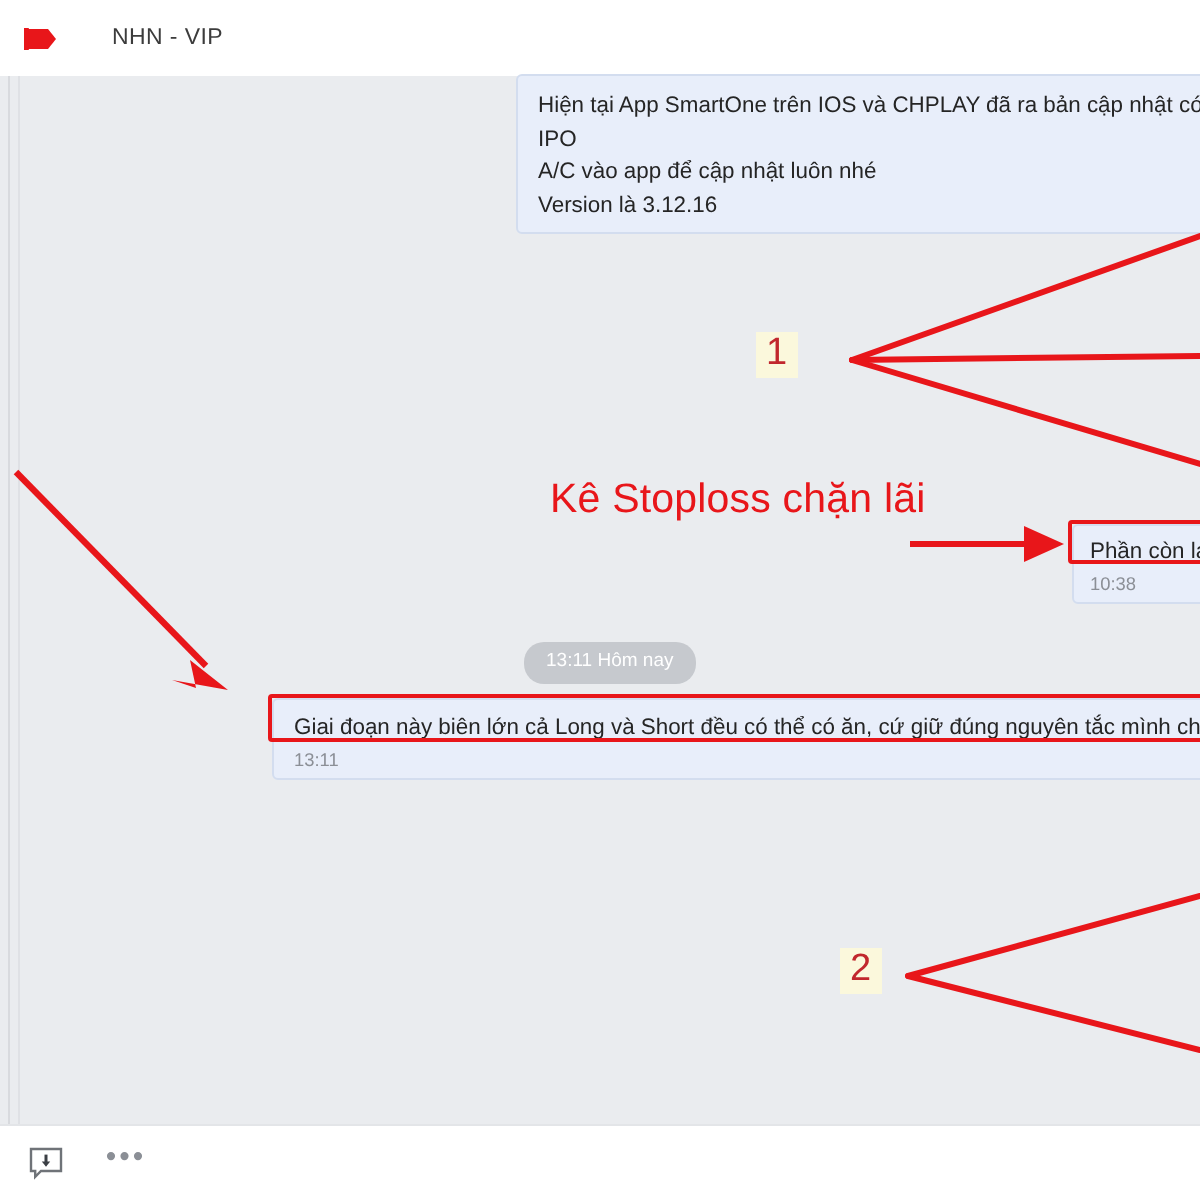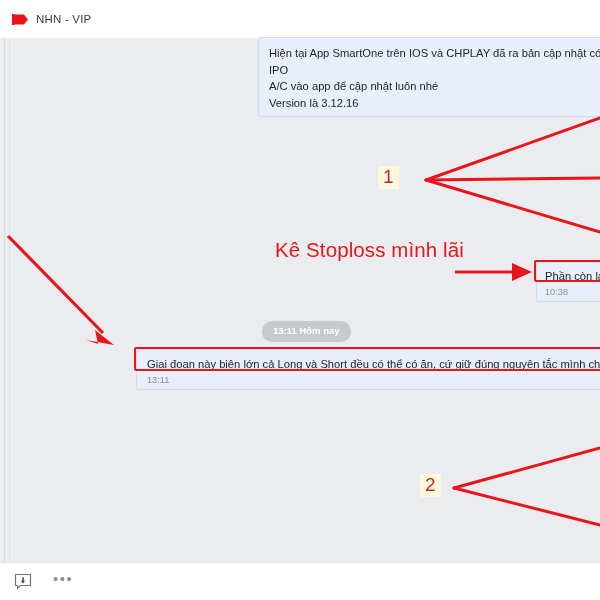--- a/index.html
+++ b/index.html
@@ -42,20 +42,21 @@
     position: relative;
     display: inline-block;
     flex: 0 0 auto;
   }
   .flag-icon svg { display: block; }
   .header-title {
     font-size: 11.5px;
     color: #3c3c3c;
     letter-spacing: 0.2px;
     white-space: nowrap;
+    margin-left: 20px;
   }
 
   
   .chat-body {
     position: absolute;
     left: 0; top: 38px;
     width: 600px;
     height: 524px;
     background: #eaecef;
     overflow: hidden;
@@ -141,21 +142,21 @@
   .divider {
     position: absolute;
     background: #c6c9ce;
     color: #ffffff;
     font-size: 9.5px;
     line-height: 1;
     padding: 5px 11px 6px 11px;
     border-radius: 10px;
     white-space: nowrap;
   }
-  #divider-1 { left: 262px; top: 321px; font-weight: bold; }
+  #divider-1 { left: 262px; top: 321px; }
   #divider-2 { left: 262px; top: 408px; }
 
   
   .annot-label {
     position: absolute;
     font-size: 19px;
     color: #c1272d;
     background: #fbf8dc;
     padding: 1px 5px 2px 5px;
     line-height: 1.05;
@@ -272,21 +273,21 @@
     <polygon fill="#e8161a" points="532,272 512,263 512,281"></polygon>
 
     <g stroke="#e8161a" stroke-width="3" fill="none" stroke-linecap="round">
       <line x1="454" y1="488" x2="600" y2="448"></line>
       <line x1="454" y1="488" x2="600" y2="525"></line>
     </g>
   </svg>
 
   <div class="annot-label" id="annot-num-1">1</div>
   <div class="annot-label" id="annot-num-2">2</div>
-  <div id="annot-stoploss">Kê Stoploss mình lãi</div>
+  <div id="annot-stoploss">Kê Stoploss chặn lãi</div>
 
   <div class="footer">
     <div class="footer-btn">
       <svg width="18" height="18" viewBox="0 0 18 18">
         <path d="M1.5 1.5 H16.5 V12.5 H6.5 L3.6 15.4 V12.5 H1.5 Z" fill="none" stroke="#6f7378" stroke-width="1.2"></path>
         <line x1="9" y1="4.3" x2="9" y2="8.8" stroke="#3b3f44" stroke-width="1.5"></line>
         <polygon points="9,10.4 6.9,7.8 11.1,7.8" fill="#3b3f44"></polygon>
       </svg>
     </div>
     <div class="footer-btn dots-btn">•••</div>

